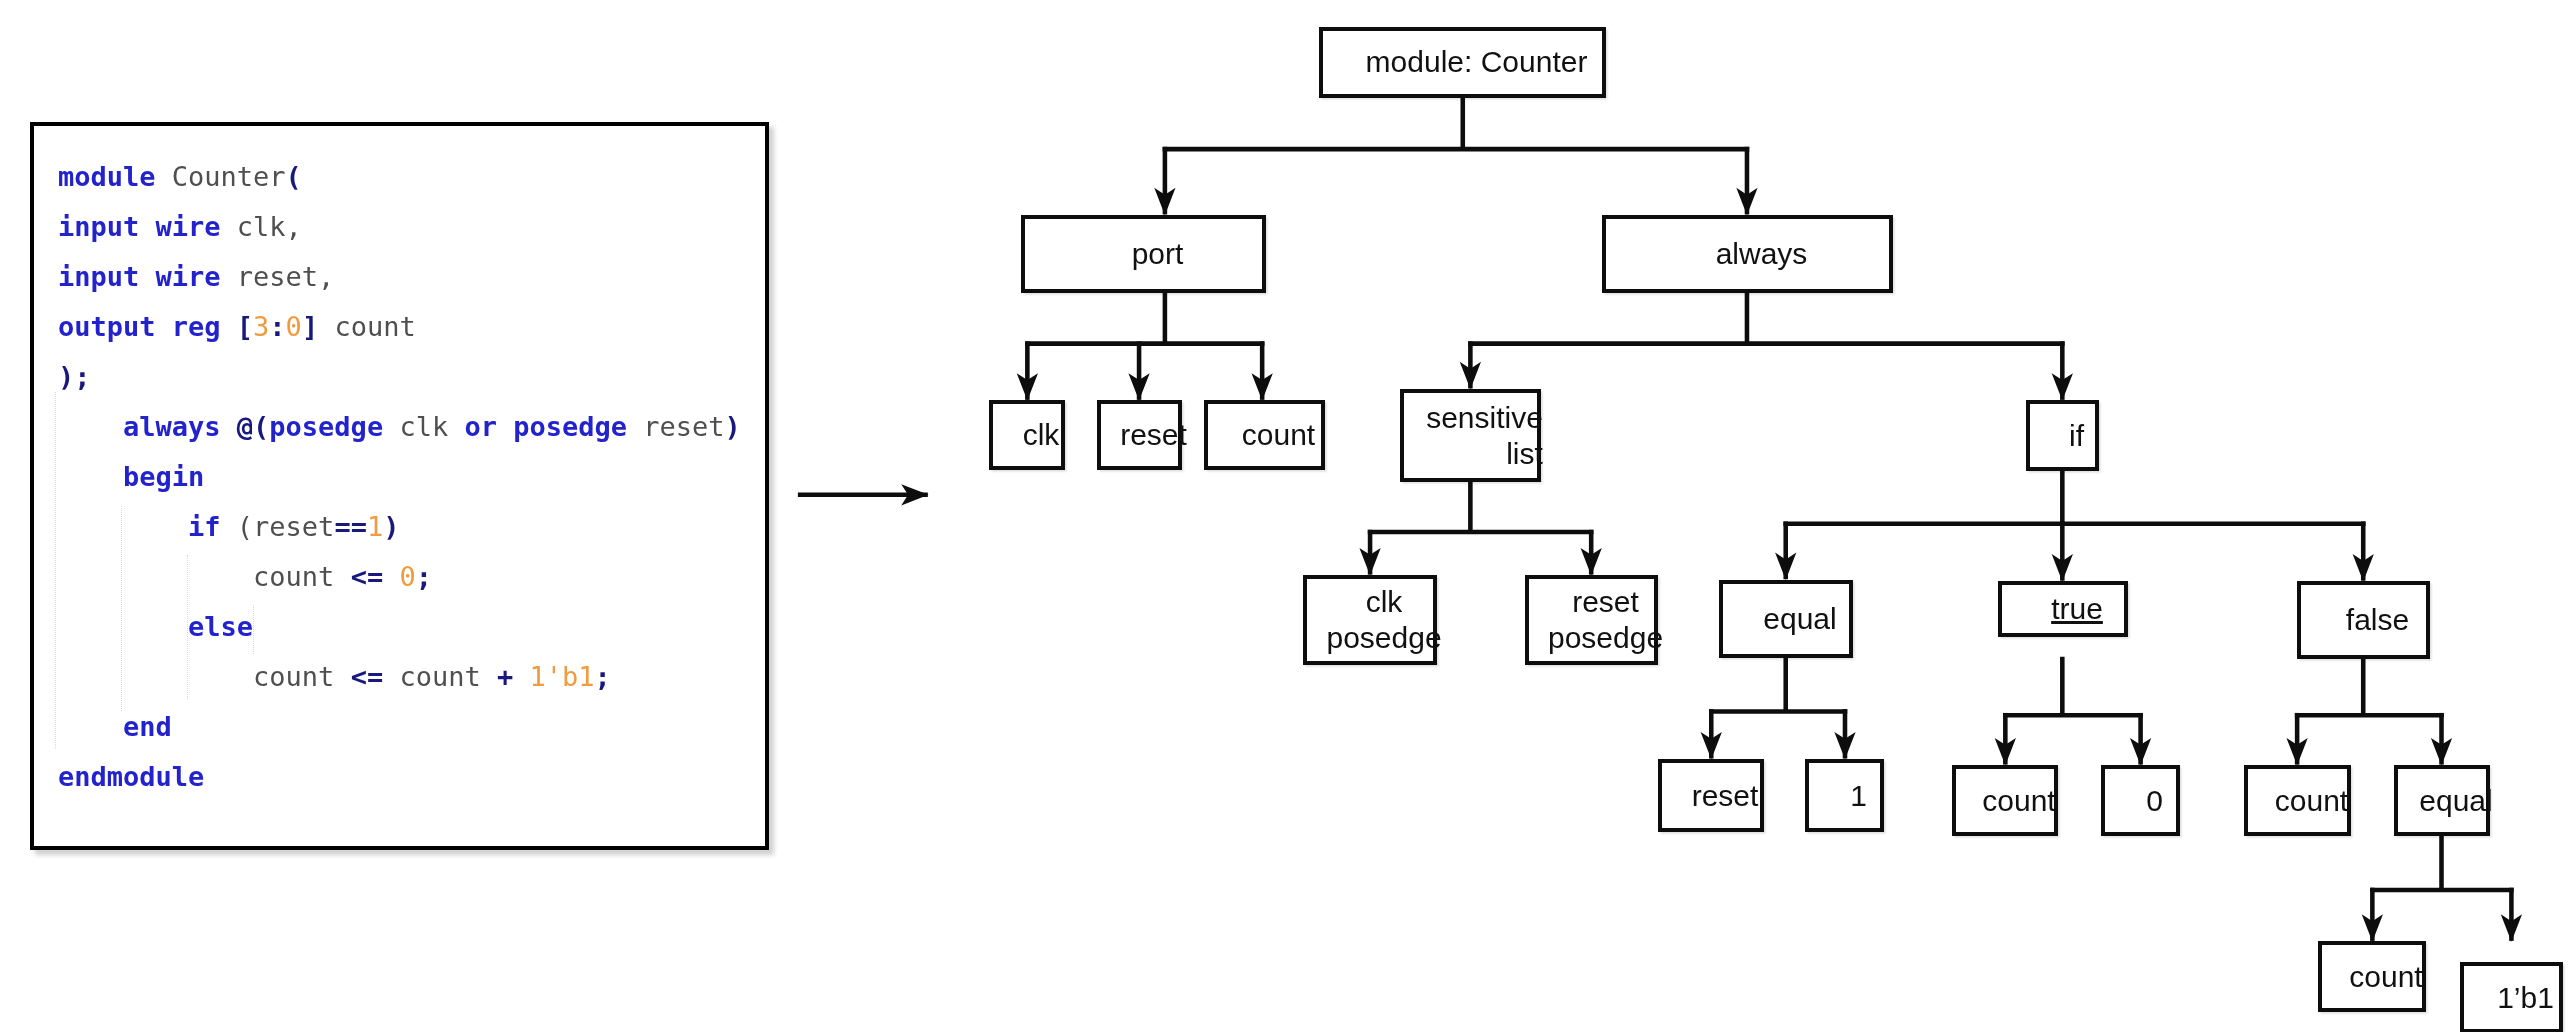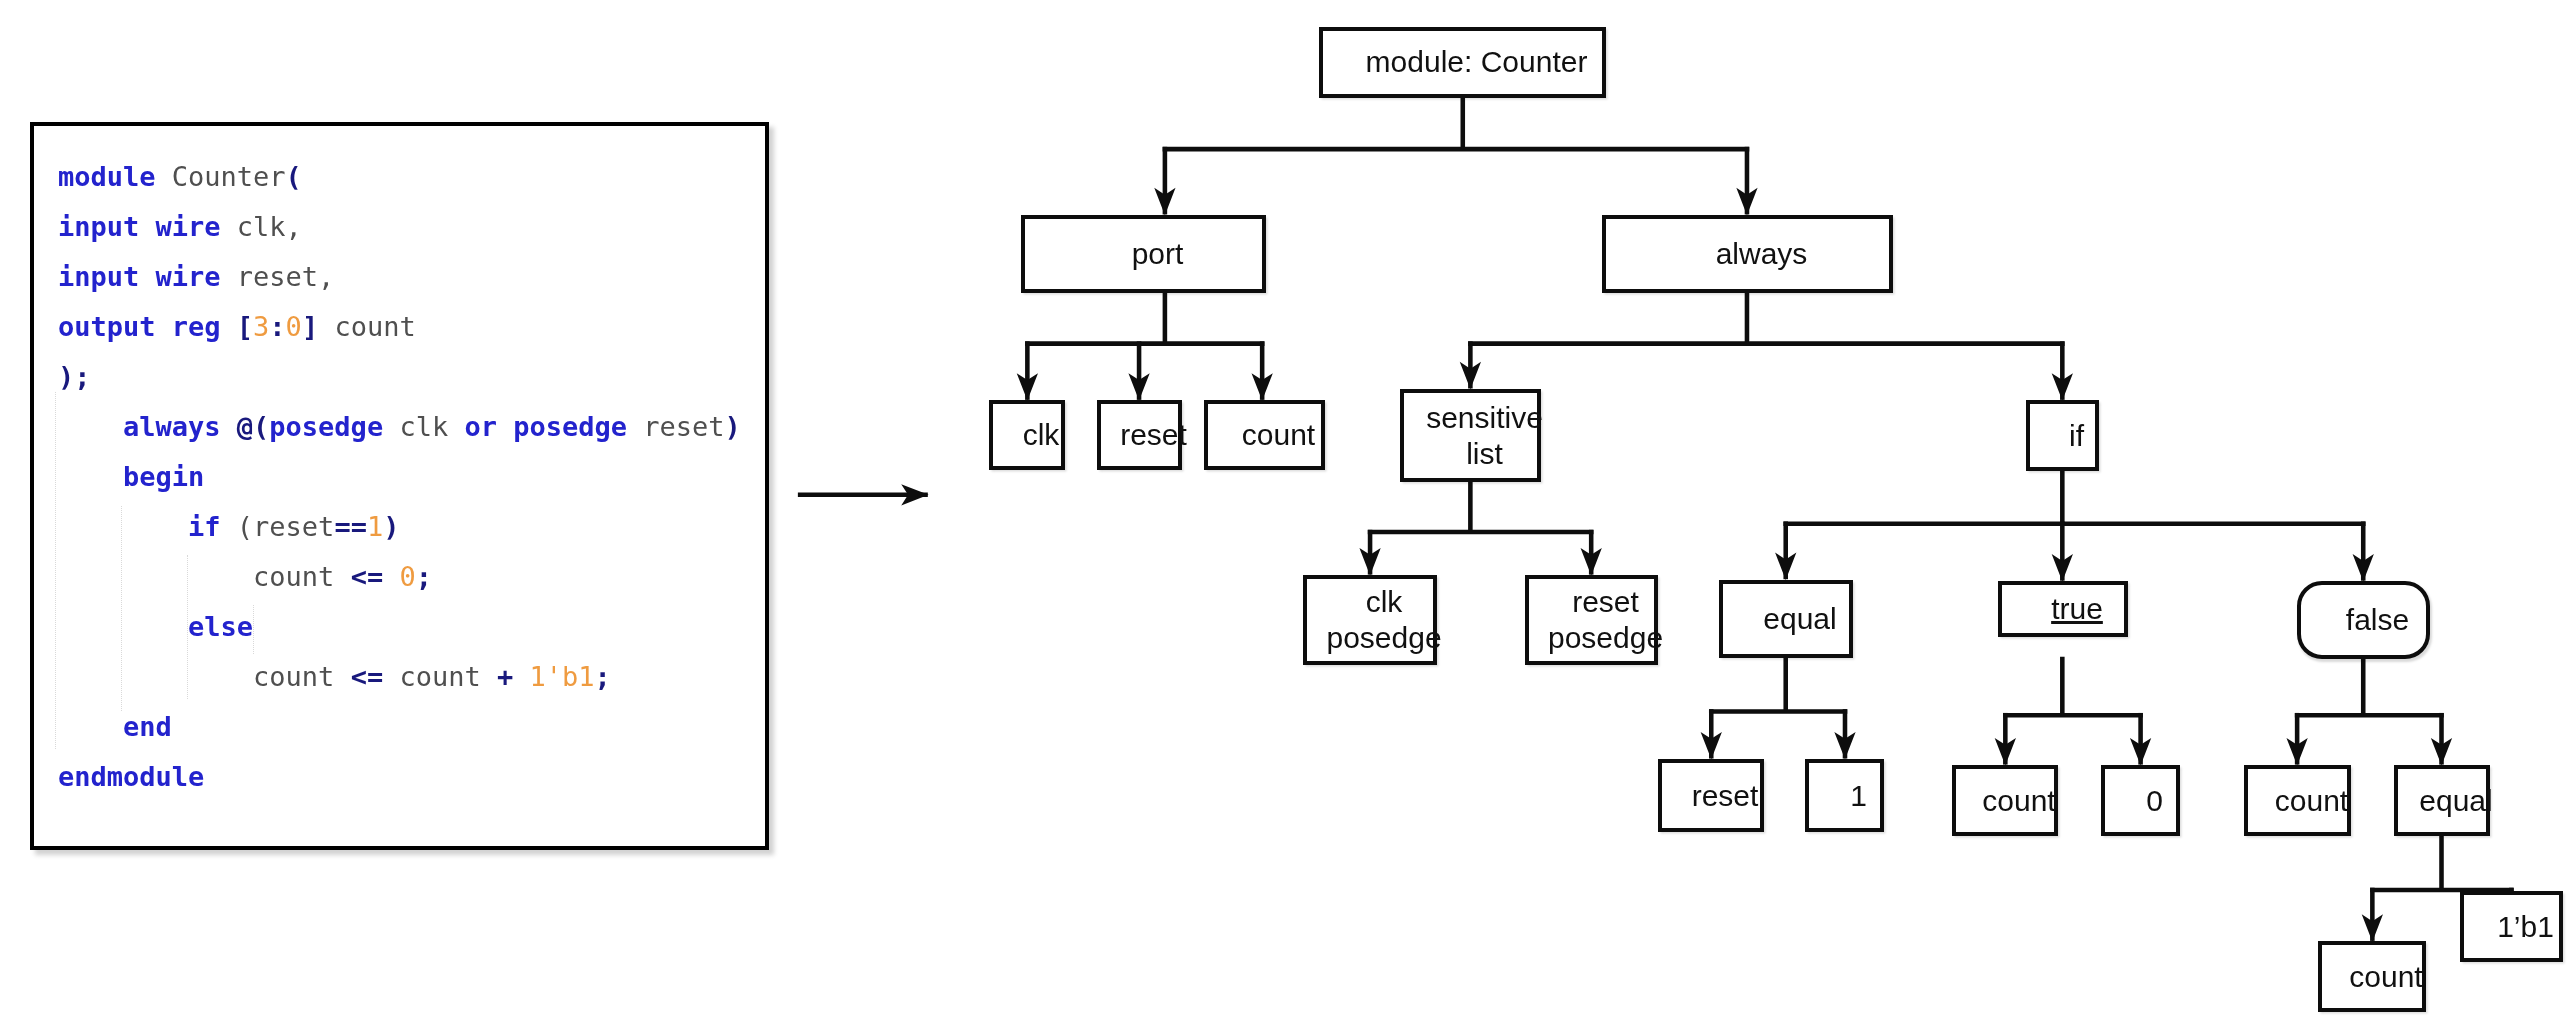--- a/index.html
+++ b/index.html
@@ -139,34 +139,34 @@
     </g>
   </svg>
 
   <div id="tree-nodes">
       <div class="tree-node" style="left: 1319px; top: 26.6px; width: 287px; height: 71px;">module: Counter</div>
       <div class="tree-node" style="left: 1021px; top: 215px; width: 245px; height: 78px;">port</div>
       <div class="tree-node" style="left: 1602px; top: 215px; width: 291px; height: 78px;">always</div>
       <div class="tree-node" style="left: 989px; top: 400px; width: 76px; height: 70px;">clk</div>
       <div class="tree-node" style="left: 1097px; top: 400px; width: 85px; height: 70px;">reset</div>
       <div class="tree-node" style="left: 1204px; top: 400px; width: 121px; height: 70px;">count</div>
-      <div class="tree-node" style="left: 1400px; top: 389px; width: 141px; height: 93px;">sensitive
+      <div class="tree-node" style="left: 1400px; top: 389px; width: 141px; height: 93px; text-align: right;">sensitive
 list</div>
       <div class="tree-node" style="left: 2026px; top: 400px; width: 73px; height: 71px;">if</div>
       <div class="tree-node" style="left: 1303px; top: 575px; width: 134px; height: 90px;">clk
 posedge</div>
       <div class="tree-node" style="left: 1525px; top: 575px; width: 133px; height: 90px;">reset
 posedge</div>
       <div class="tree-node" style="left: 1719px; top: 580px; width: 134px; height: 78px;">equal</div>
       <div class="tree-node" style="left: 1998px; top: 581px; width: 130px; height: 56px; text-decoration: underline;">true</div>
-      <div class="tree-node" style="left: 2297px; top: 581px; width: 133px; height: 78px; border-radius: 25px;">false</div>
+      <div class="tree-node" style="left: 2297px; top: 581px; width: 133px; height: 78px;">false</div>
       <div class="tree-node" style="left: 1658px; top: 759px; width: 106px; height: 73px;">reset</div>
       <div class="tree-node" style="left: 1805px; top: 759px; width: 79px; height: 73px;">1</div>
       <div class="tree-node" style="left: 1952px; top: 765px; width: 106px; height: 71px;">count</div>
       <div class="tree-node" style="left: 2101px; top: 765px; width: 79px; height: 71px;">0</div>
       <div class="tree-node" style="left: 2244px; top: 765px; width: 107px; height: 71px;">count</div>
       <div class="tree-node" style="left: 2394px; top: 765px; width: 96px; height: 71px;">equal</div>
       <div class="tree-node" style="left: 2318px; top: 941px; width: 108px; height: 71px;">count</div>
-      <div class="tree-node" style="left: 2460px; top: 891px; width: 103px; height: 71px; text-align: center;">1’b1</div>
+      <div class="tree-node" style="left: 2460px; top: 962px; width: 103px; height: 71px; text-align: center;">1’b1</div>
     </div>
 
 </div>
 
 
 </body></html>

